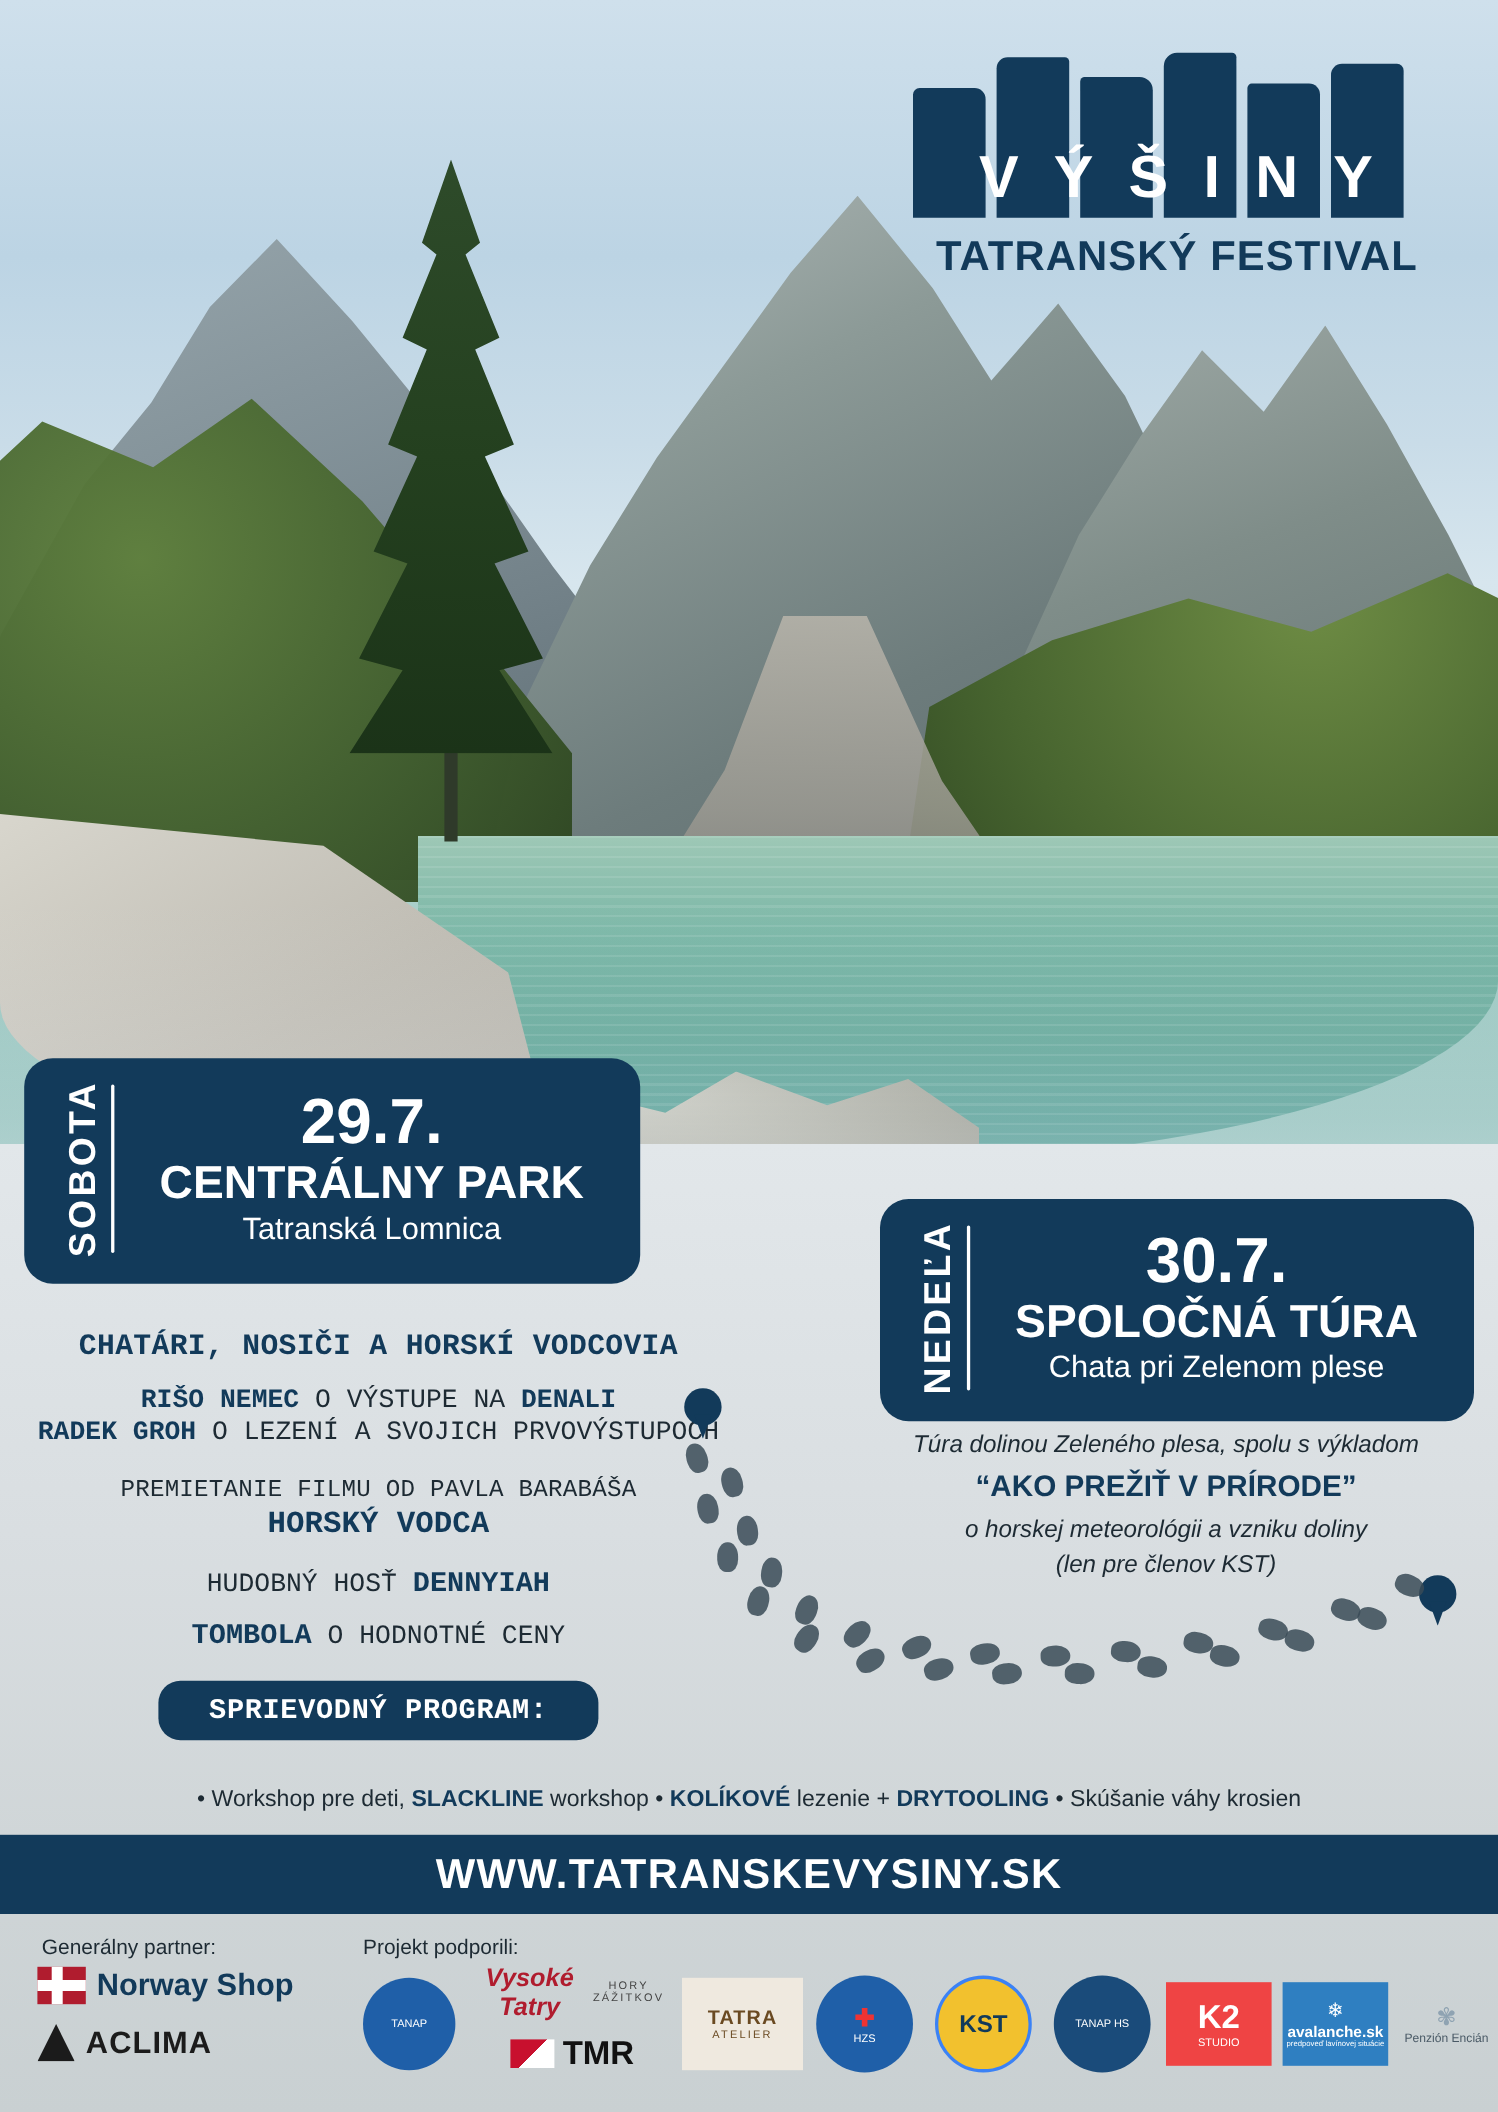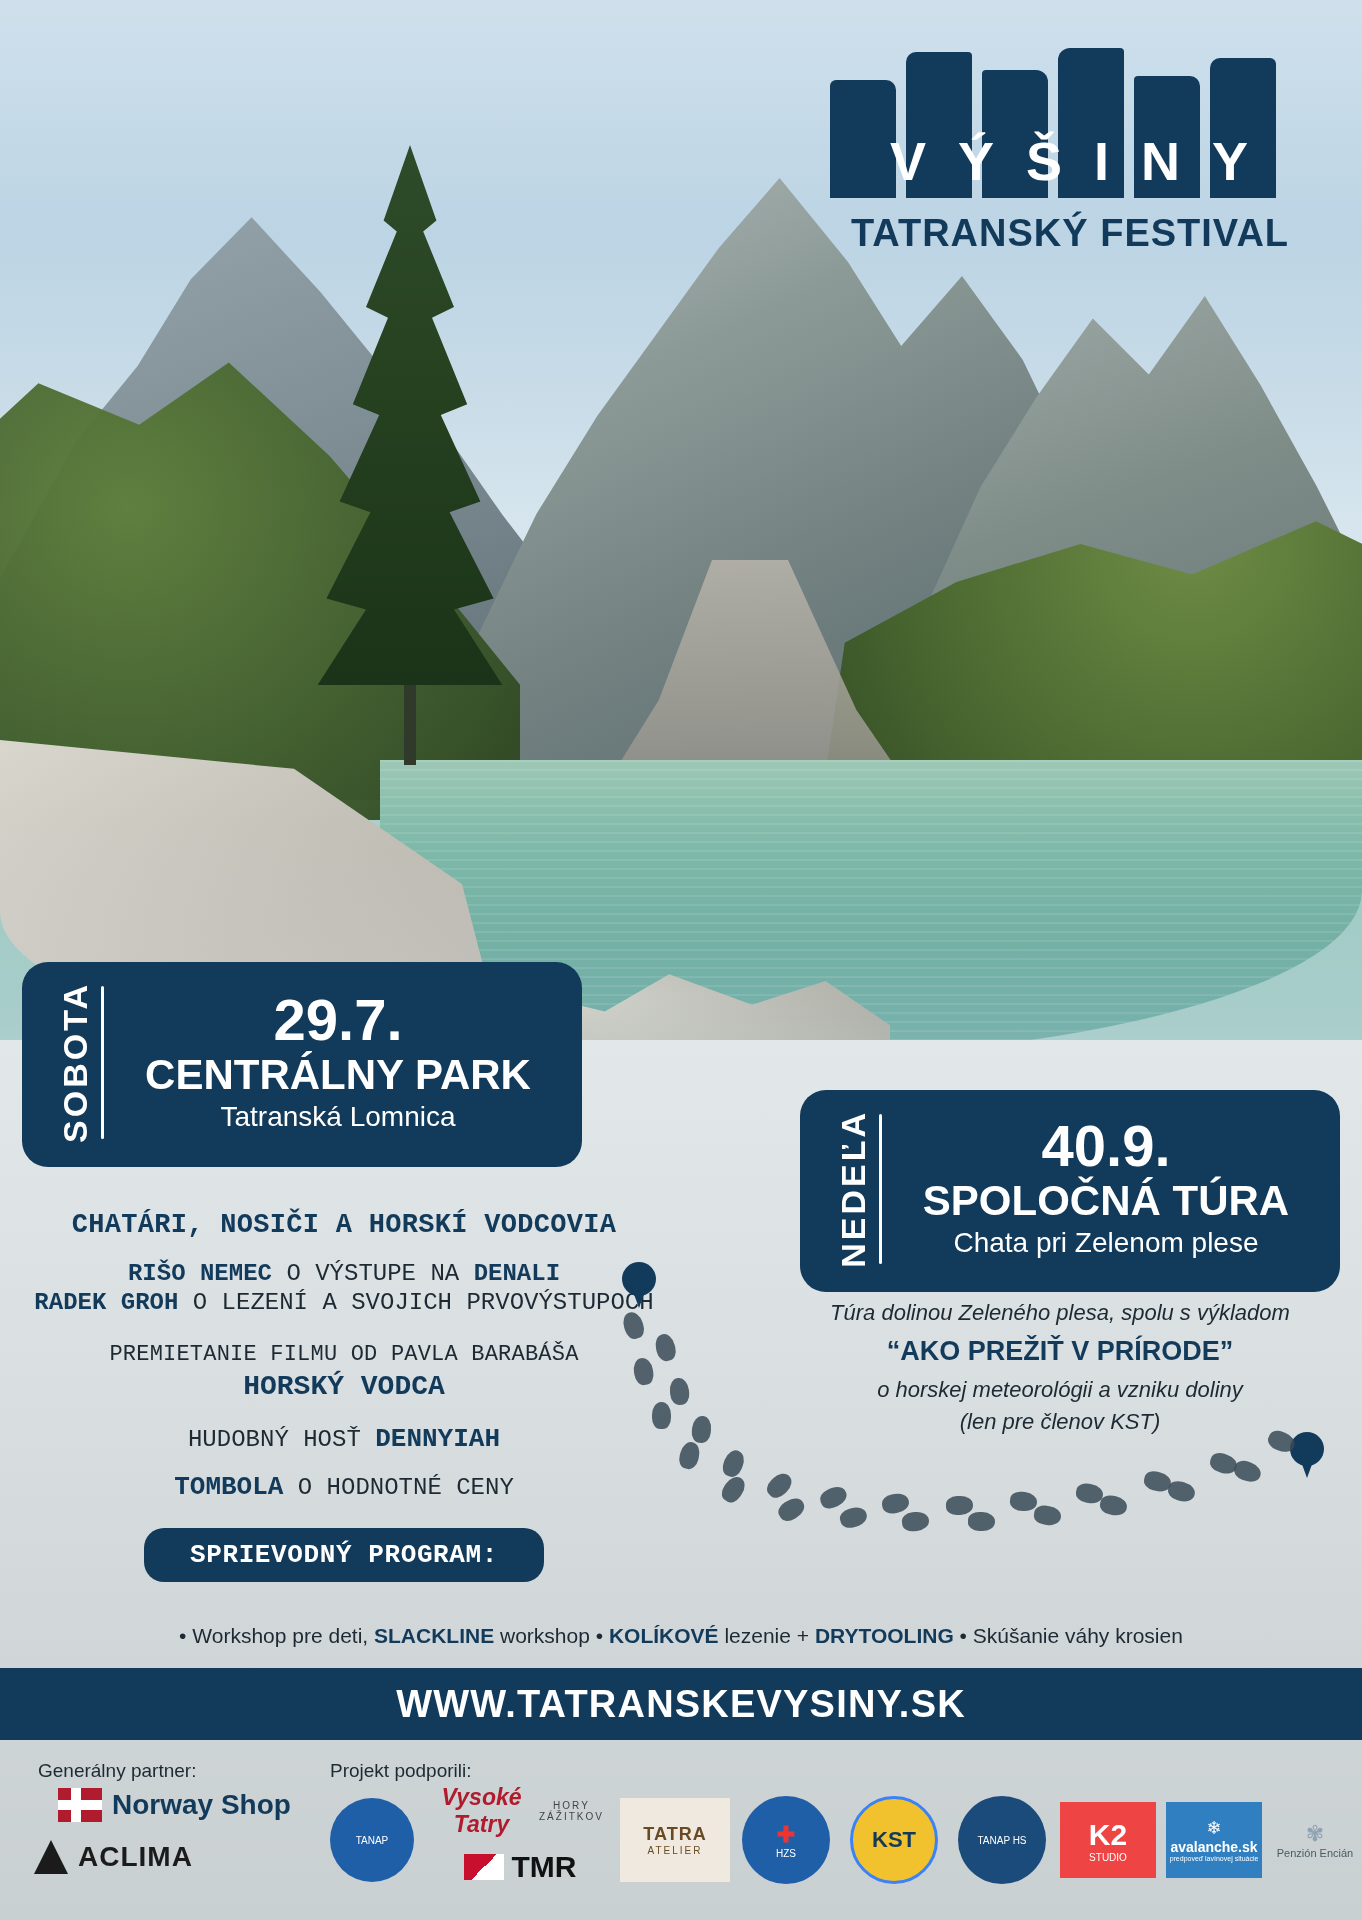--- a/index.html
+++ b/index.html
@@ -179,21 +179,21 @@
     background:#123a5a; color:#fff; display:flex; align-items:center; justify-content:center;
     font-size:38px; font-weight:bold; letter-spacing:1.2px;
   }
 
   
   .sponsors { position:absolute; left:0; top:1740px; width:1362px; height:180px; }
   .sp-label { position:absolute; font-size:19px; color:#1d2a33; }
   #lbl-gen { left:38px; top:20px; }
   #lbl-proj { left:330px; top:20px; }
 
-  .norway { position:absolute; left:34px; top:48px; display:flex; align-items:center; gap:10px;margin-left:24px; }
+  .norway { position:absolute; left:34px; top:48px; display:flex; align-items:center; gap:10px; }
   .norway .flag { width:44px; height:34px; background:#b01c2e; position:relative; }
   .norway .flag::before{ content:""; position:absolute; left:13px; top:0; width:10px; height:34px; background:#fff; }
   .norway .flag::after{ content:""; position:absolute; left:0; top:12px; width:44px; height:10px; background:#fff; }
   .norway .txt { font-size:28px; font-weight:bold; color:#123a5a; }
 
   .aclima { position:absolute; left:34px; top:100px; display:flex; align-items:center; gap:10px; }
   .aclima .mk { width:34px; height:34px; background:#1b1b1b; clip-path: polygon(50% 0%, 100% 100%, 0% 100%); }
   .aclima .txt { font-size:28px; font-weight:bold; color:#1b1b1b; letter-spacing:1px; }
 
   .logo-box { position:absolute; display:flex; align-items:center; justify-content:center; text-align:center; }
@@ -253,21 +253,21 @@
       <div class="big">29.7.</div>
       <div class="mid">CENTRÁLNY PARK</div>
       <div class="small">Tatranská Lomnica</div>
     </div>
   </div>
 
   <div class="card" id="card-sun">
     <div class="vert">NEDEĽA</div>
     <div class="divider"></div>
     <div class="info">
-      <div class="big">40.9.</div>
+      <div class="big">30.7.</div>
       <div class="mid">SPOLOČNÁ TÚRA</div>
       <div class="small">Chata pri Zelenom plese</div>
     </div>
   </div>
 
   <div class="left-col">
     <div class="l1">CHATÁRI, NOSIČI A HORSKÍ VODCOVIA</div>
     <div class="l3">
       <b>RIŠO NEMEC</b><span> O VÝSTUPE NA </span><b>DENALI</b>
     </div>

